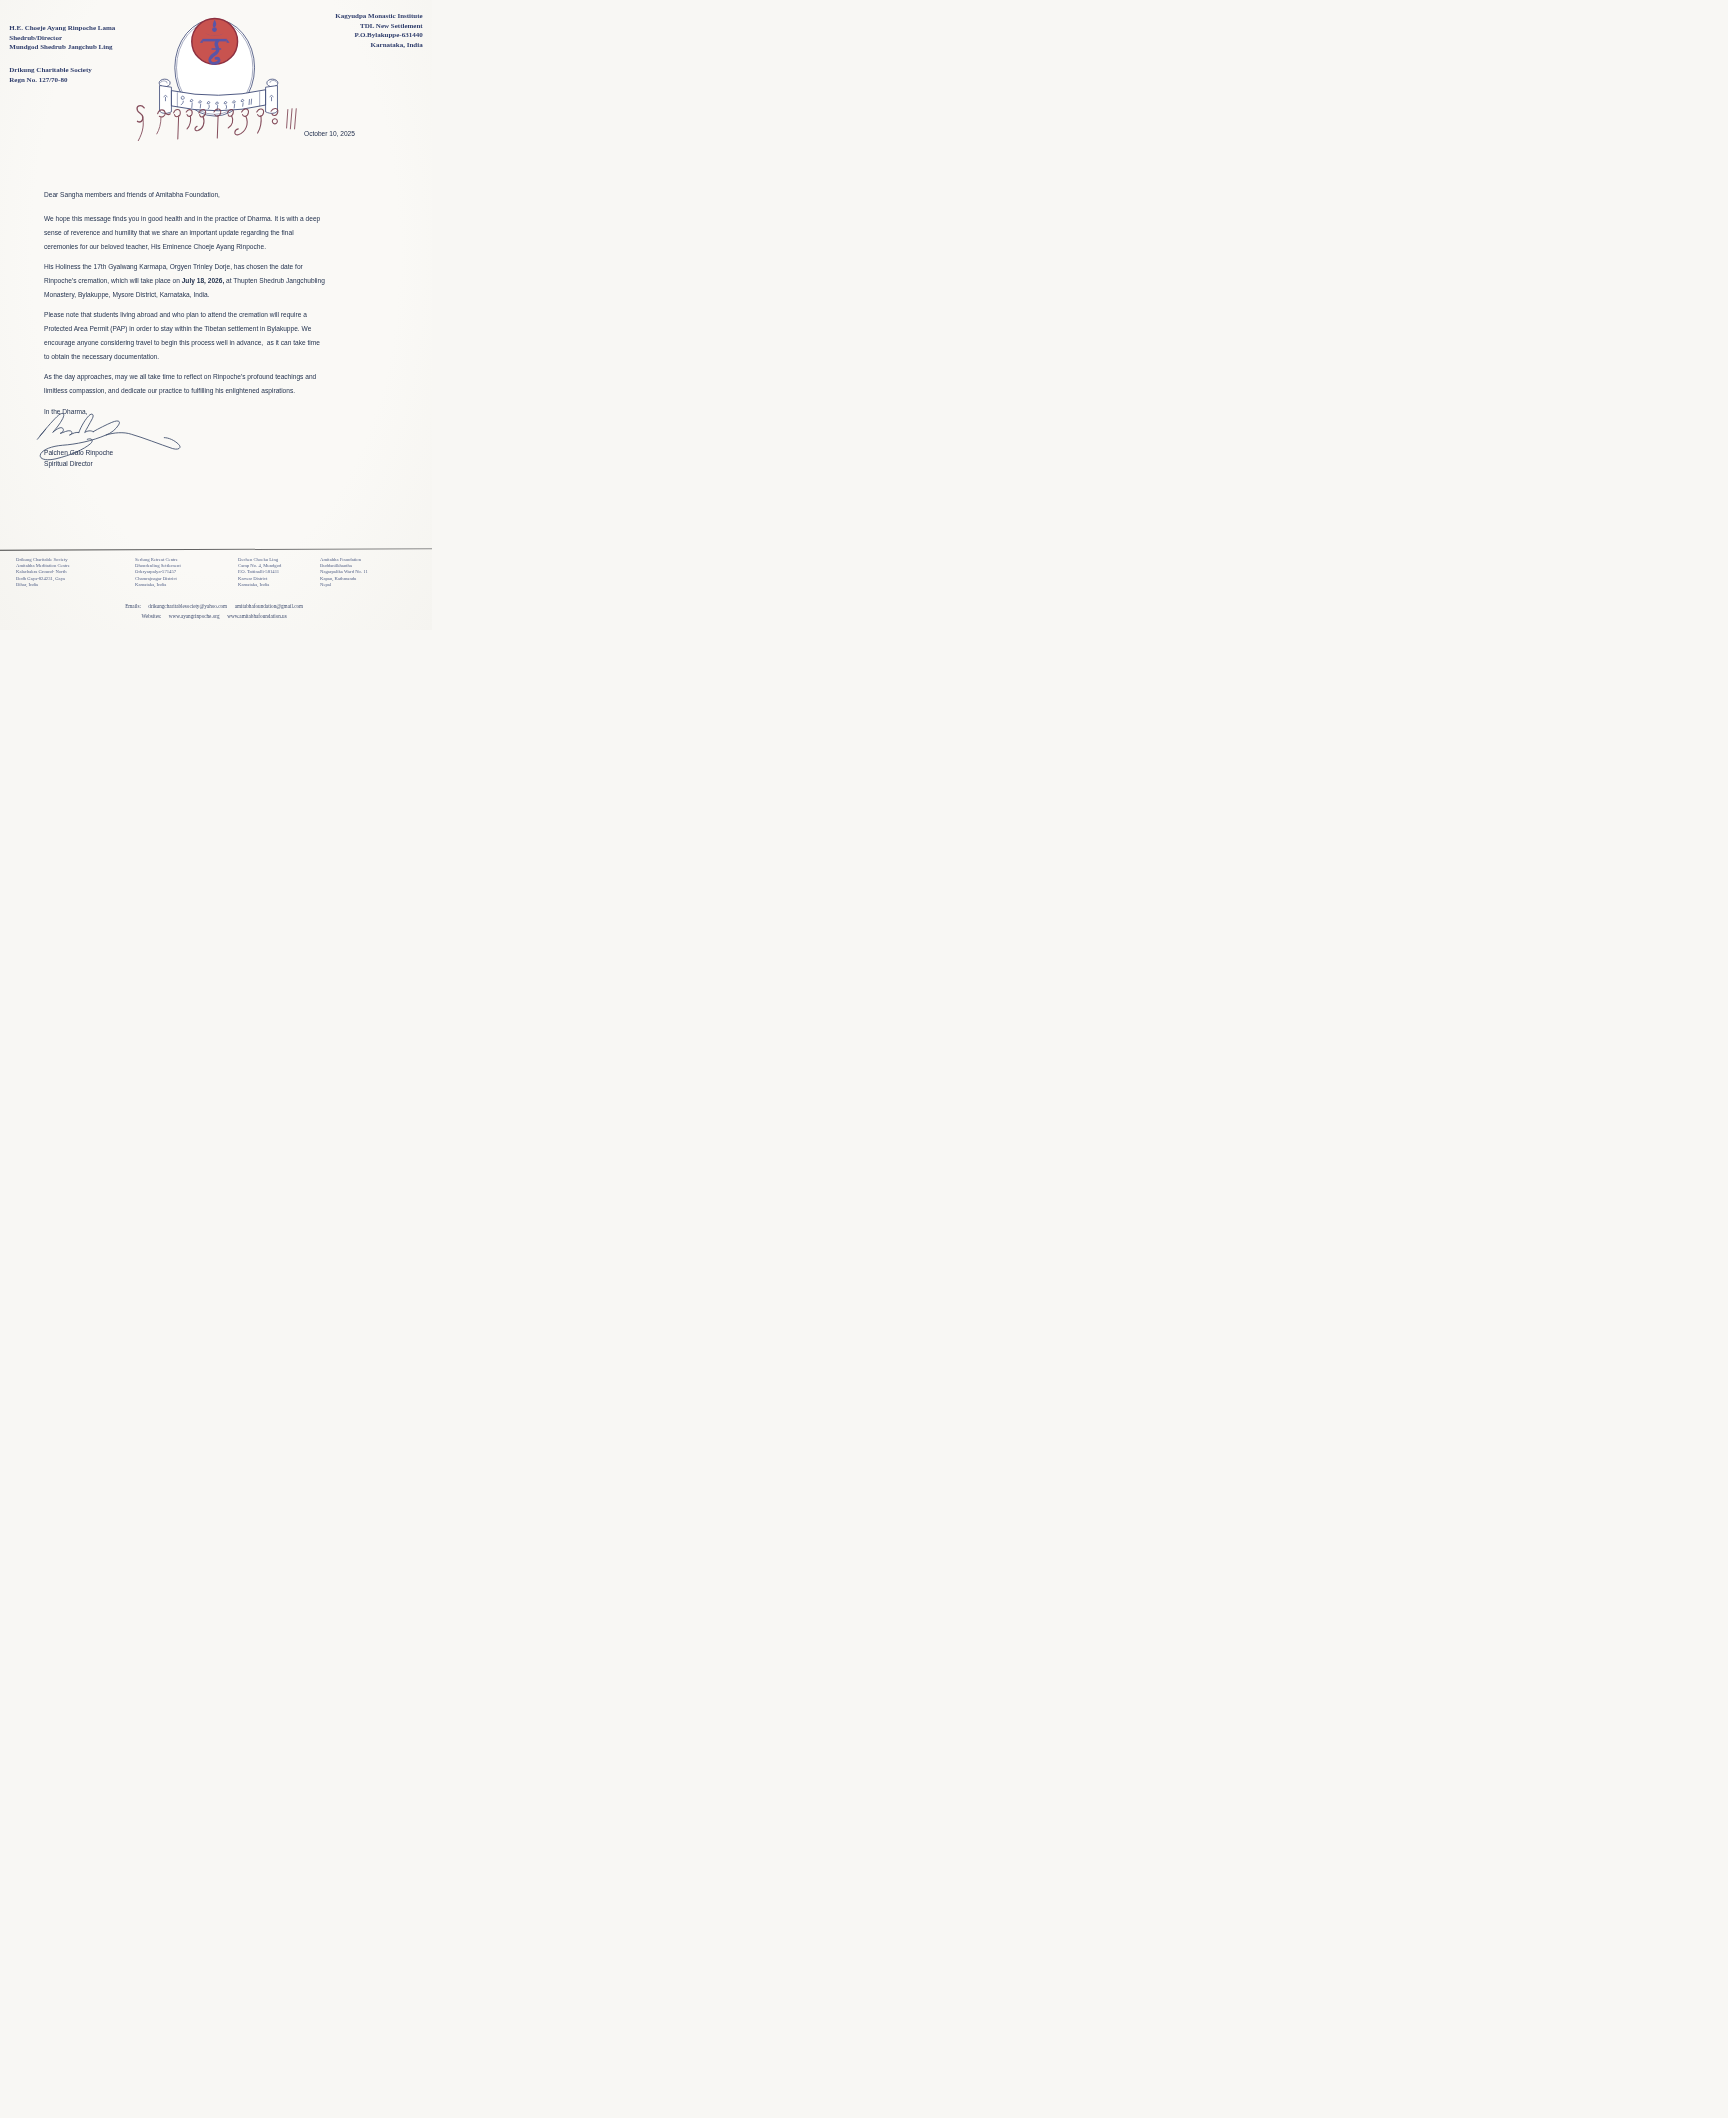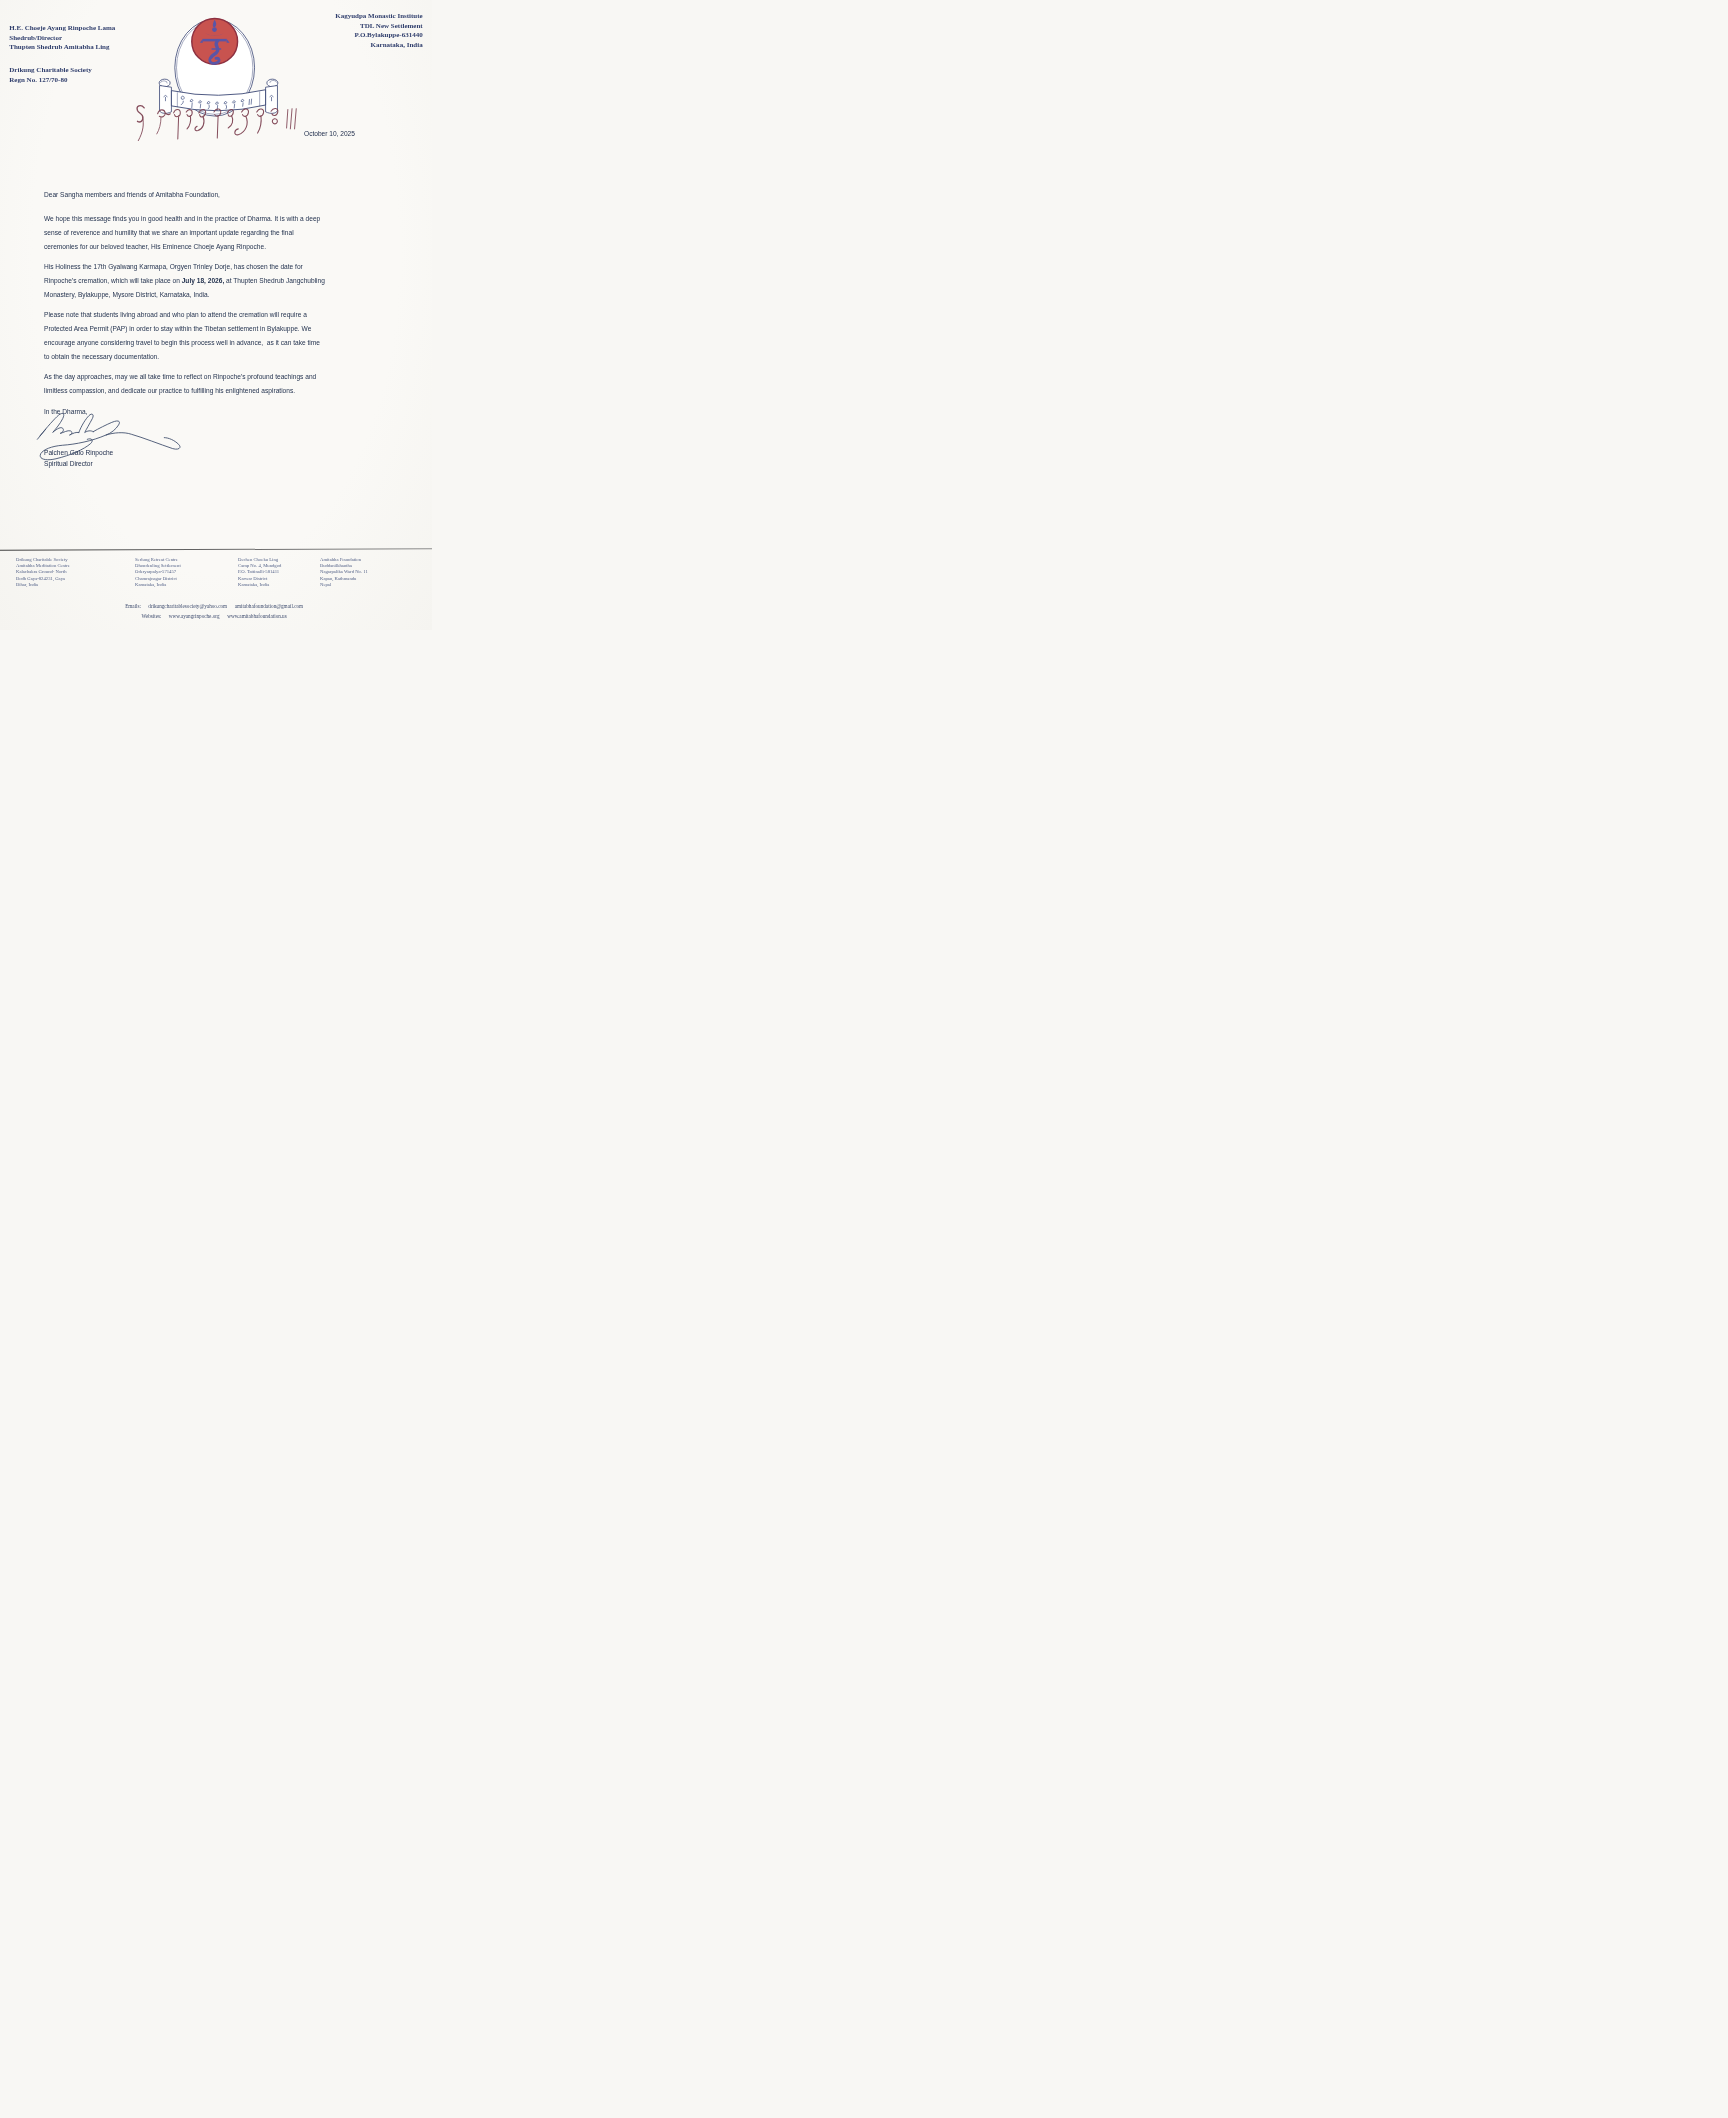--- a/index.html
+++ b/index.html
@@ -39,21 +39,21 @@
   .callig-svg{position:absolute;left:131px;top:102px;width:186px;height:42px;}
 </style>
 </head>
 <body>
 
 <div class="page">
 
   <div class="hdr hdr-left">
     <span class="hdr-line">H.E. Choeje Ayang Rinpoche Lama</span>
     <span class="hdr-line">Shedrub/Director</span>
-    <span class="hdr-line">Thupten Shedrub Amitabha Ling</span>
+    <span class="hdr-line">Mundgod Shedrub Jangchub Ling</span>
   </div>
 
   <div class="hdr hdr-reg">
     <span class="hdr-line">Drikung Charitable Society</span>
     <span class="hdr-line">Regn No. 127/70-80</span>
   </div>
 
   <div class="hdr hdr-right">
     <span class="hdr-line">Kagyudpa Monastic Institute</span>
     <span class="hdr-line">TDL New Settlement</span>

